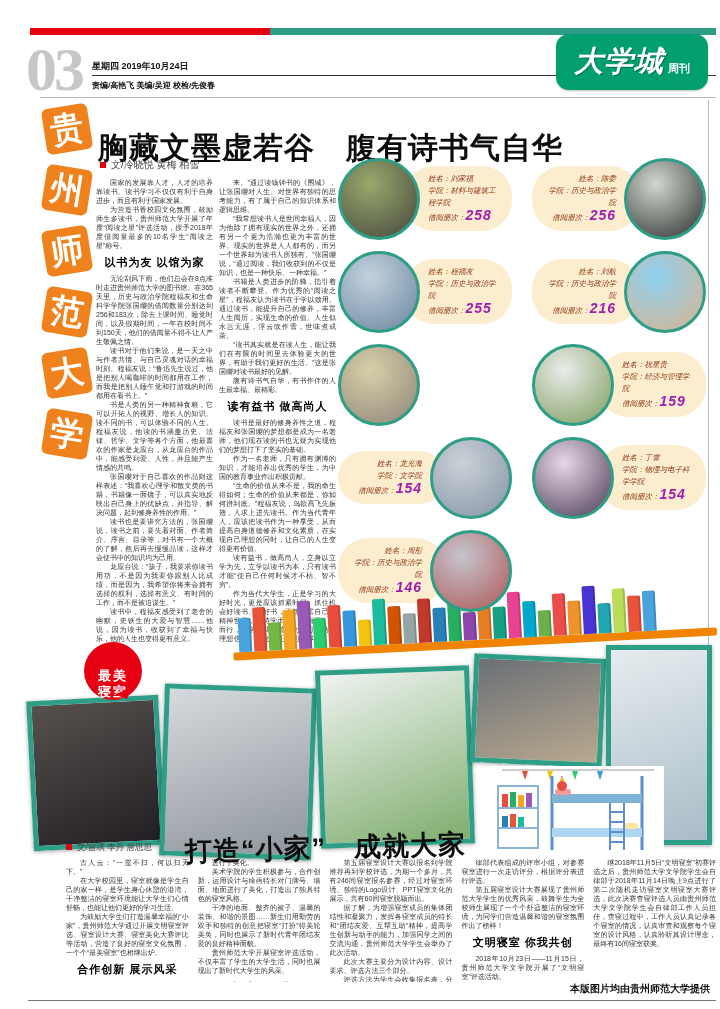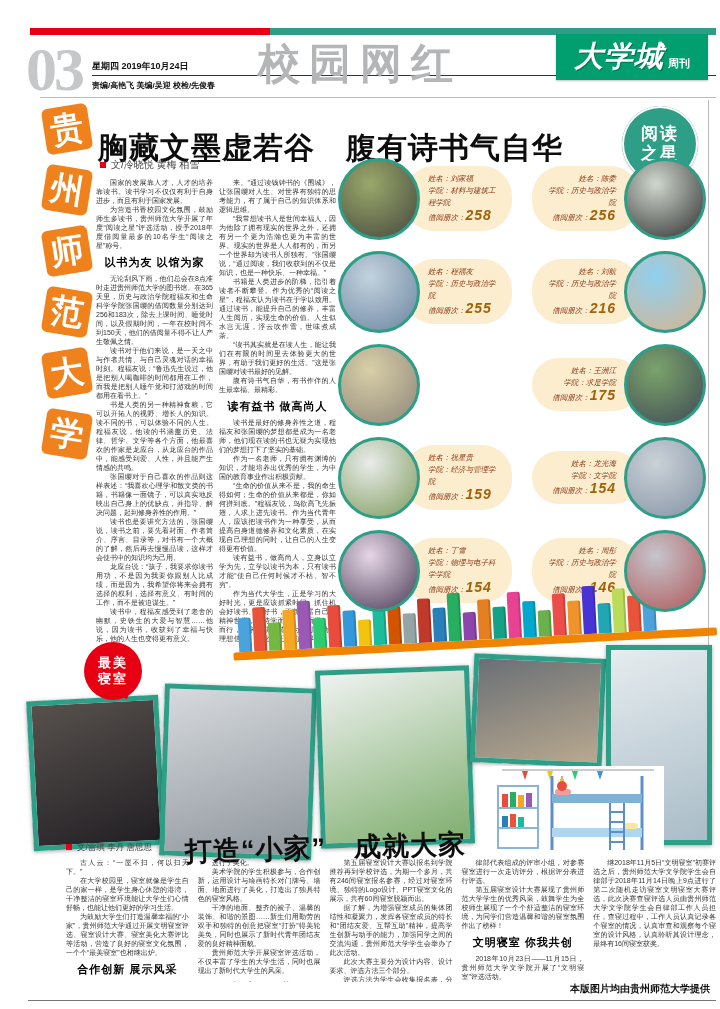--- a/index.html
+++ b/index.html
@@ -9,22 +9,22 @@
   
   .topbar-red{position:absolute;left:30px;top:28px;width:240px;height:7px;background:#e60012;}
   .topbar-teal{position:absolute;left:270px;top:28px;width:446px;height:7px;background:#2f9e87;}
   .pagenum{position:absolute;left:26px;top:38px;font-size:62px;line-height:1;color:#c6c7c8;
            font-weight:bold;letter-spacing:-3px;font-family:"Liberation Serif",serif;}
   .dateline{position:absolute;left:92px;top:60px;font-size:9px;color:#111;font-weight:bold;}
   .dateline-rule{position:absolute;left:92px;top:75px;width:624px;height:1px;background:#333;}
   .staffline{position:absolute;left:92px;top:80px;font-size:8px;color:#111;font-weight:bold;}
   .section-title{position:absolute;left:180px;width:360px;top:36px;text-align:center;
                  font-size:42px;font-weight:bold;color:#b4b5b6;letter-spacing:9px;}
-  .masthead{position:absolute;left:556px;top:34px;width:152px;height:46px;background:#019e70;
-            border-radius:0;display:flex;align-items:center;justify-content:center;box-shadow:0 1px 2px rgba(0,0,0,.25);}
+  .masthead{position:absolute;left:556px;top:34px;width:152px;height:56px;background:#019e70;
+            border-radius:13px;display:flex;align-items:center;justify-content:center;box-shadow:0 1px 2px rgba(0,0,0,.25);}
   .masthead-main{color:#fff;font-size:29px;font-weight:bold;font-style:italic;letter-spacing:1px;
                  text-shadow:1px 1px 0 #00714f;}
   .masthead-sub{color:#fff;font-size:11px;font-weight:bold;margin-left:4px;margin-top:12px;}
   .header-rule{position:absolute;left:40px;top:97px;width:676px;height:1px;background:#bbb;}
   .right-rule{position:absolute;left:708px;top:100px;width:1px;height:556px;background:#bbb;}
 
   
   .school-name-column{position:absolute;left:44px;top:106px;display:flex;flex-direction:column;gap:15px;}
   .school-char{width:46px;height:46px;background:#f0821e;color:#fff;font-size:33px;font-weight:bold;
                display:flex;align-items:center;justify-content:center;border-radius:6px;}
@@ -51,32 +51,32 @@
   .star{display:flex;align-items:center;}
   .star .avatar{width:76px;height:76px;border-radius:50%;border:3px solid #2f9e87;flex:none;}
   .star .pill{flex:1;background:#fcedcf;border-radius:30px;padding:7px 10px;
               font-family:"Liberation Serif",serif;font-style:italic;color:#8a3512;
               font-size:7.5px;line-height:12px;}
   .star.left .avatar{margin-right:-16px;position:relative;z-index:2;}
   .star.left .pill{padding-left:24px;}
   .star.right{flex-direction:row-reverse;}
   .star.right .avatar{margin-left:-16px;position:relative;z-index:2;}
   .star.right .pill{padding-right:24px;text-align:right;}
-  .pill .num{font-size:14px;font-weight:bold;font-style:italic;color:#a16207;
+  .pill .num{font-size:14px;font-weight:bold;font-style:italic;color:#a21caf;
              font-family:"Liberation Sans",sans-serif;letter-spacing:1px;}
 
   
   .book-garland{position:absolute;left:232px;top:592px;width:484px;transform:rotate(-3deg);z-index:1;}
   .books{display:flex;align-items:flex-end;gap:2px;padding:0 6px;}
   .book{width:13px;border-radius:2px 2px 0 0;flex:none;box-shadow:inset -2px 0 0 rgba(0,0,0,.15);}
   .shelf{height:8px;background:#f08300;border-radius:2px;}
 
   
   .best-badge{position:absolute;left:84px;top:642px;width:58px;height:58px;background:#e60012;border-radius:50%;
-              color:#fff;display:flex;flex-direction:column;align-items:center;justify-content:center;
+              color:#fff;display:flex;flex-direction:column;align-items:center;justify-content:flex-end;
               font-size:13px;font-weight:bold;line-height:16px;letter-spacing:2px;z-index:6;}
   .best-badge::after{content:"";position:absolute;bottom:-8px;right:6px;
                      border:9px solid transparent;border-top-color:#e60012;transform:rotate(-25deg);}
 
   
   #photo-band{position:absolute;inset:0;pointer-events:none;}
   .photo{position:absolute;border:5px solid #2f9e87;box-shadow:0 1px 4px rgba(0,0,0,.35);z-index:2;}
   .photo.p1{left:30px;top:698px;width:122px;height:140px;transform:rotate(-3deg);}
   .photo.p2{left:162px;top:686px;width:142px;height:162px;transform:rotate(2deg);}
   .photo.p3{left:318px;top:668px;width:144px;height:168px;transform:rotate(-2deg);}
@@ -98,21 +98,20 @@
 <body>
 
 <div class="page">
 
   <div class="topbar-red"></div>
   <div class="topbar-teal"></div>
   <div class="pagenum">03</div>
   <div class="dateline">星期四  2019年10月24日</div>
   <div class="dateline-rule"></div>
   <div class="staffline">责编/高艳飞  美编/吴迎  校检/先俊春</div>
-  <div class="section-title">校园网红</div>
   <div class="masthead">
     <span class="masthead-main">大学城</span>
     <span class="masthead-sub">周刊</span>
   </div>
   <div class="header-rule"></div>
   <div class="right-rule"></div>
 
   <div class="school-name-column">
       <div class="school-char">贵</div>
       <div class="school-char">州</div>
@@ -145,24 +144,20 @@
       <h4>以书为友  以馆为家</h4>
       <p>无论刮风下雨，他们总会在8点准时走进贵州师范大学的图书馆。在365天里，历史与政治学院程福友和生命科学学院张国缨的借阅数量分别达到256和183次，除去上课时间、睡觉时间，以及假期时间，一年在校时间不到150天，他们的借阅量不得不让人产生敬佩之情。</p>
       <p>读书对于他们来说，是一天之中与作者共情、与自己灵魂对话的幸福时刻。程福友说：“鲁迅先生说过，他是把别人喝咖啡的时间都用在工作，而我是把别人睡午觉和打游戏的时间都用在看书上。”</p>
       <p>书是人类的另一种精神食粮，它可以开拓人的视野、增长人的知识。读不同的书，可以体验不同的人生。程福友说，他读的书涵盖历史、法律、哲学、文学等各个方面，他最喜欢的作家是龙应台，从龙应台的作品中，能感受到爱、人性，并且能产生情感的共鸣。</p>
       <p>张国缨对于自己喜欢的作品则这样表述：“我喜欢心理学和散文类的书籍，书籍像一面镜子，可以真实地反映出自己身上的优缺点，并指导、解决问题，起到修身养性的作用。”</p>
       <p>读书也是要讲究方法的，张国缨说，读书之前，要先看封面、作者简介、序言、目录等，对书有一个大概的了解，然后再去慢慢品读，这样才会使书中的知识均为己用。</p>
       <p>龙应台说：“孩子，我要求你读书用功，不是因为我要你跟别人比成绩，而是因为，我希望你将来会拥有选择的权利，选择有意义、有时间的工作，而不是被迫谋生。”</p>
       <p>读书中，程福友感受到了老舍的幽默，史铁生的大爱与智慧……他说，因为读书，收获到了幸福与快乐，他的人生也变得更有意义。</p>
     </div>
 
-  <div class="stars-badge">
-    <span>阅读</span>
-    <span>之星</span>
-  </div>
   <div class="stars-panel">
       <div class="star left">
         <div class="avatar" style="background: radial-gradient(circle at 38% 30%, rgb(154, 168, 107), rgb(69, 72, 62));"></div>
         <div class="pill">
           <div>姓名：刘家福</div>
           <div>学院：材料与建筑工程学院</div>
           <div><span>借阅册次：</span><span class="num">258</span></div>
         </div>
       </div>
       <div class="star right">
@@ -184,28 +179,20 @@
       <div class="star right">
         <div class="avatar" style="background: radial-gradient(circle at 38% 30%, rgb(143, 208, 240), rgb(217, 180, 142));"></div>
         <div class="pill">
           <div>姓名：刘航</div>
           <div>学院：历史与政治学院</div>
           <div><span>借阅册次：</span><span class="num">216</span></div>
         </div>
       </div>
       <div class="star left">
         <div class="avatar" style="background: radial-gradient(circle at 38% 30%, rgb(216, 207, 168), rgb(143, 134, 122));"></div>
-      </div>
-      <div class="star right">
-        <div class="avatar" style="background: radial-gradient(circle at 38% 30%, rgb(123, 163, 107), rgb(63, 74, 86));"></div>
-        <div class="pill">
-          <div>姓名：王洲江</div>
-          <div>学院：求是学院</div>
-          <div><span>借阅册次：</span><span class="num">175</span></div>
-        </div>
       </div>
       <div class="star left">
         <div class="avatar" style="background: radial-gradient(circle at 38% 30%, rgb(233, 236, 234), rgb(127, 156, 94));"></div>
         <div class="pill">
           <div>姓名：祝星贵</div>
           <div>学院：经济与管理学院</div>
           <div><span>借阅册次：</span><span class="num">159</span></div>
         </div>
       </div>
       <div class="star right">

